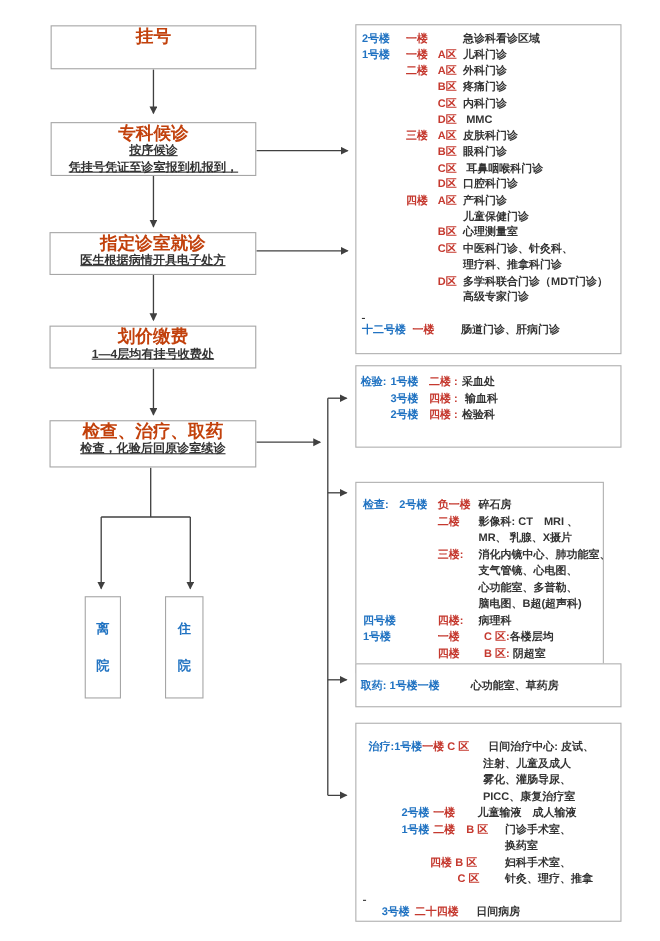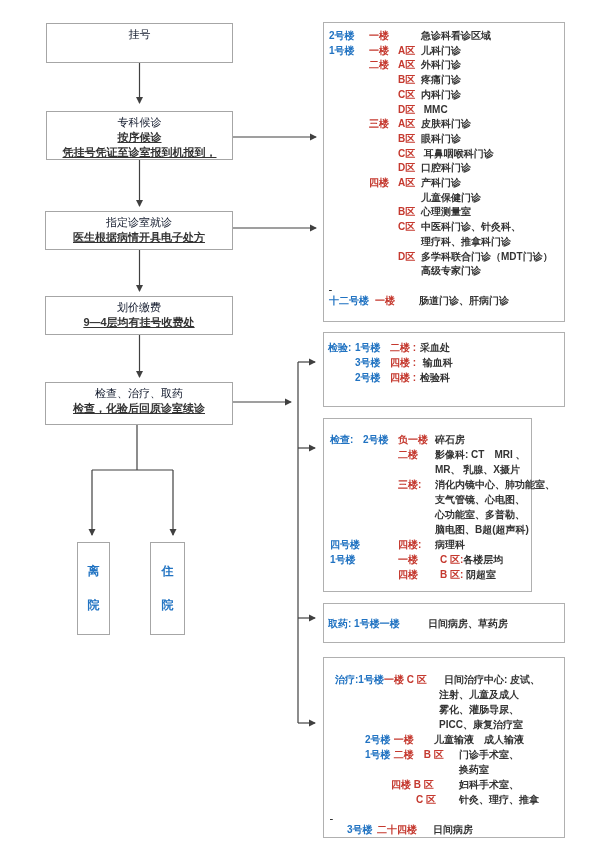--- a/index.html
+++ b/index.html
@@ -3,42 +3,42 @@
 <meta charset="utf-8">
 <style>
   html,body{margin:0;padding:0;background:#ffffff;}
   .canvas{position:relative;width:600px;height:855px;background:#fff;
           font-family:"Liberation Sans", sans-serif;overflow:hidden;}
   svg.connectors{position:absolute;left:0;top:0;width:600px;height:855px;}
 
   
   .fbox{position:absolute;background:#fff;border:1px solid #a6a6a6;box-sizing:border-box;
         text-align:center;}
-  .ftitle{color:#0f172a;font-weight:normal;font-size:11px;line-height:16px;margin-top:2px;}
+  .ftitle{color:#c2410c;font-weight:bold;font-size:16px;line-height:16px;margin-top:2px;}
   .fbody{color:#333333;font-weight:bold;font-size:11px;line-height:15px;}
   .fbody .pline{text-align:center;white-space:nowrap;}
   #s1{left:46px;top:23px;width:187px;height:40px;}
   #s2{left:46px;top:111px;width:187px;height:49px;}
   #s3{left:45px;top:211px;width:188px;height:39px;}
   #s4{left:45px;top:296px;width:188px;height:39px;}
   #s5{left:45px;top:382px;width:188px;height:43px;}
 
   
   .tbox{position:absolute;background:#fff;border:1px solid #a6a6a6;box-sizing:border-box;
         display:flex;flex-direction:column;justify-content:space-between;align-items:center;
         padding:20px 0;color:#2173C2;font-weight:bold;font-size:12px;}
   #t1{left:77px;top:542px;width:33px;height:93px;}
   #t2{left:150px;top:542px;width:35px;height:93px;}
 
   
   .panel{position:absolute;background:#fff;border:1px solid #b0b0b0;box-sizing:border-box;
          font-size:10px;font-weight:bold;color:#333333;}
   #p1{left:323px;top:22px;width:242px;height:300px;padding:6px 3px 0 5px;line-height:14.7px;}
   #p2{left:323px;top:332px;width:242px;height:75px;padding:7px 3px 0 4px;line-height:15px;}
-  #p3{left:323px;top:418px;width:209px;height:174px;padding:13px 3px 0 6px;line-height:15px;}
+  #p3{left:323px;top:438px;width:226px;height:174px;padding:13px 3px 0 6px;line-height:15px;}
   #p4{left:323px;top:603px;width:242px;height:40px;padding:0 3px 0 4px;line-height:15px;
       display:flex;align-items:center;}
   #p5{left:323px;top:657px;width:242px;height:181px;padding:14px 3px 0 6px;line-height:15px;}
 
   .pline{white-space:nowrap;text-decoration:underline;}
   .seg{display:inline-block;white-space:pre;vertical-align:top;}
   .c-b{color:#2173C2;}
   .c-r{color:#C5392F;}
   .c-k{color:#333333;}
 </style>
@@ -88,21 +88,21 @@
   <div class="fbox" id="s3">
     <div class="ftitle">指定诊室就诊</div>
     <div class="fbody">
         <div class="pline">医生根据病情开具电子处方</div>
       </div>
   </div>
 
   <div class="fbox" id="s4">
     <div class="ftitle">划价缴费</div>
     <div class="fbody">
-        <div class="pline">9—4层均有挂号收费处</div>
+        <div class="pline">1—4层均有挂号收费处</div>
       </div>
   </div>
 
   <div class="fbox" id="s5">
     <div class="ftitle">检查、治疗、取药</div>
     <div class="fbody">
         <div class="pline">检查，化验后回原诊室续诊</div>
       </div>
   </div>
 
@@ -147,21 +147,21 @@
       <div class="pline"><span class="seg c-k" style="min-width: 33px;"></span><span class="seg c-k" style="min-width: 35px;"></span><span class="seg c-k" style="min-width: 37px;"></span><span class="seg c-k">MR、 乳腺、X摄片</span></div>
       <div class="pline"><span class="seg c-k" style="min-width: 33px;"></span><span class="seg c-k" style="min-width: 35px;"></span><span class="seg c-r" style="min-width: 37px;">三楼:</span><span class="seg c-k">消化内镜中心、肺功能室、</span></div>
       <div class="pline"><span class="seg c-k" style="min-width: 33px;"></span><span class="seg c-k" style="min-width: 35px;"></span><span class="seg c-k" style="min-width: 37px;"></span><span class="seg c-k">支气管镜、心电图、</span></div>
       <div class="pline"><span class="seg c-k" style="min-width: 33px;"></span><span class="seg c-k" style="min-width: 35px;"></span><span class="seg c-k" style="min-width: 37px;"></span><span class="seg c-k">心功能室、多普勒、</span></div>
       <div class="pline"><span class="seg c-k" style="min-width: 33px;"></span><span class="seg c-k" style="min-width: 35px;"></span><span class="seg c-k" style="min-width: 37px;"></span><span class="seg c-k">脑电图、B超(超声科)</span></div>
       <div class="pline"><span class="seg c-b" style="min-width: 68px;">四号楼</span><span class="seg c-r" style="min-width: 37px;">四楼:</span><span class="seg c-k">病理科</span></div>
       <div class="pline"><span class="seg c-b" style="min-width: 68px;">1号楼</span><span class="seg c-r" style="min-width: 42px;">一楼</span><span class="seg c-r">C 区:</span><span class="seg c-k">各楼层均</span></div>
       <div class="pline"><span class="seg c-k" style="min-width: 68px;"></span><span class="seg c-r" style="min-width: 42px;">四楼</span><span class="seg c-r">B 区: </span><span class="seg c-k">阴超室</span></div>
     </div>
   <div class="panel" id="p4">
-      <div class="pline"><span class="seg c-b" style="min-width: 100px;">取药: 1号楼一楼</span><span class="seg c-k">日间病房、草药房</span></div>
+      <div class="pline"><span class="seg c-b" style="min-width: 100px;">取药: 1号楼一楼</span><span class="seg c-k">心功能室、草药房</span></div>
     </div>
   <div class="panel" id="p5">
       <div class="pline"><span class="seg c-k" style="min-width: 5px;"></span><span class="seg c-b">治疗:</span><span class="seg c-b">1号楼</span><span class="seg c-r">一楼</span><span class="seg c-r" style="min-width: 40px;"> C 区</span><span class="seg c-k">日间治疗中心: 皮试、</span></div>
       <div class="pline"><span class="seg c-k" style="min-width: 109px;"></span><span class="seg c-k">注射、儿童及成人</span></div>
       <div class="pline"><span class="seg c-k" style="min-width: 109px;"></span><span class="seg c-k">雾化、灌肠导尿、</span></div>
       <div class="pline"><span class="seg c-k" style="min-width: 109px;"></span><span class="seg c-k">PICC、康复治疗室</span></div>
       <div class="pline"><span class="seg c-k" style="min-width: 35px;"></span><span class="seg c-b" style="min-width: 26px;">2号楼</span><span class="seg c-r" style="min-width: 43px;"> 一楼</span><span class="seg c-k">儿童输液　成人输液</span></div>
       <div class="pline"><span class="seg c-k" style="min-width: 35px;"></span><span class="seg c-b" style="min-width: 26px;">1号楼</span><span class="seg c-r" style="min-width: 30px;"> 二楼</span><span class="seg c-r" style="min-width: 38px;"> B 区</span><span class="seg c-k">门诊手术室、</span></div>
       <div class="pline"><span class="seg c-k" style="min-width: 129px;"></span><span class="seg c-k">换药室</span></div>
       <div class="pline"><span class="seg c-k" style="min-width: 61px;"></span><span class="seg c-r" style="min-width: 68px;">四楼 B 区</span><span class="seg c-k">妇科手术室、</span></div>

